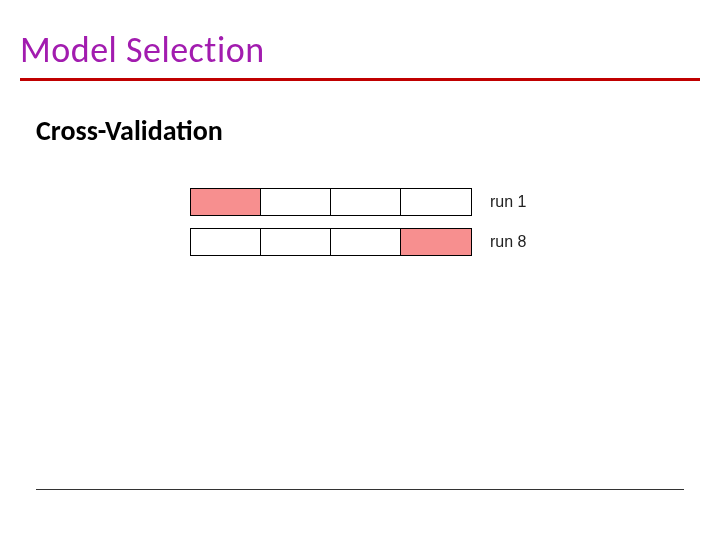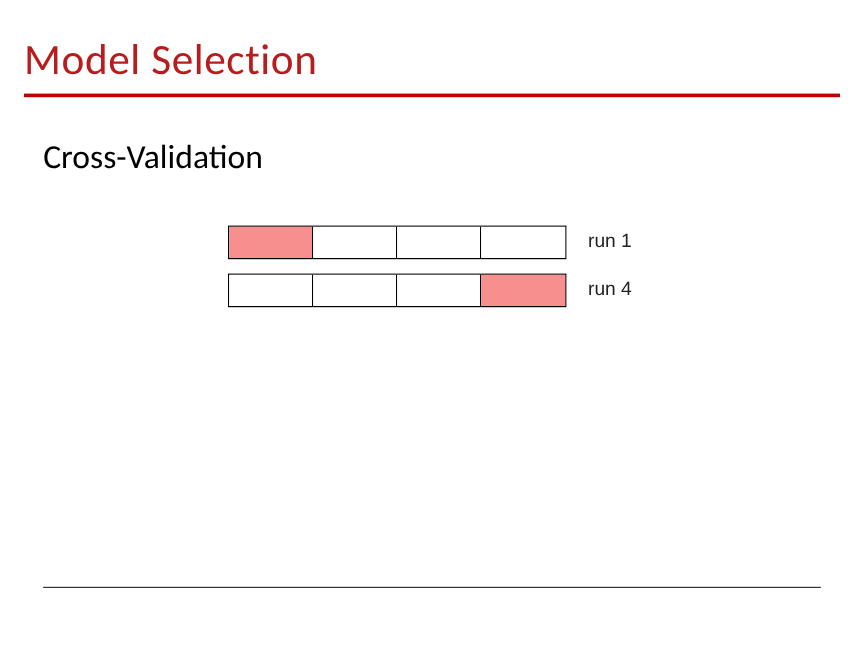--- a/index.html
+++ b/index.html
@@ -9,31 +9,31 @@
     background: #ffffff;
     font-family: Calibri, Arial, sans-serif;
     position: relative;
   }
   .title-area {
     padding: 28px 20px 8px 20px;
   }
   .title {
     font-size: 36px;
     font-weight: 400;
-    color: #b91c1c;
+    color: #a21caf;
     letter-spacing: 0.5px;
   }
   .title-underline {
     border-top: 3px solid #c00000;
     margin-top: 6px;
     width: 100%;
   }
   .subtitle {
     font-size: 28px;
-    font-weight: 400;
+    font-weight: 700;
     color: #000;
     padding: 24px 0 0 36px;
   }
   .diagram-wrap {
     margin-top: 40px;
     margin-left: 190px;
     display: flex;
     flex-direction: column;
     gap: 12px;
     justify-content: flex-end;
@@ -92,17 +92,17 @@
       </div>
       <div class="run-label">run 1</div>
     </div>
     <div class="row">
       <div class="fold-strip">
         <div class="cell"></div>
         <div class="cell"></div>
         <div class="cell"></div>
         <div class="cell highlight"></div>
       </div>
-      <div class="run-label">run 4</div>
+      <div class="run-label">run 8</div>
     </div>
   </div>
 
 <div class="footer-line"></div>
 
 </body></html>

